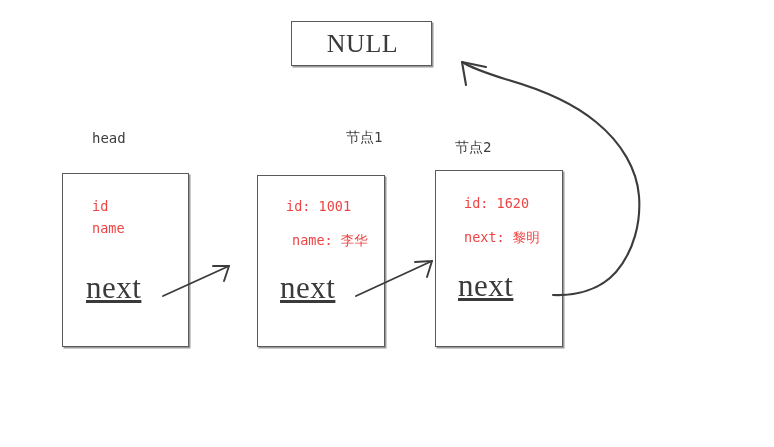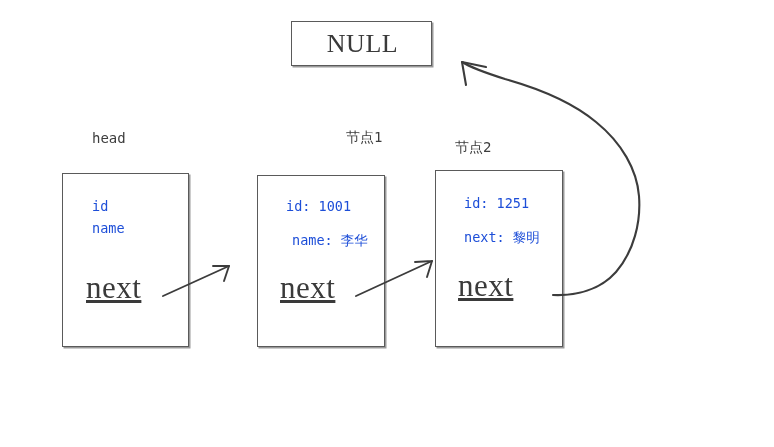--- a/index.html
+++ b/index.html
@@ -78,21 +78,21 @@
   }
   #caption-head { left: 92px;  top: 130px; }
   #caption-node1 { left: 304px; top: 129px; margin-left: 42px; }
   #caption-node2 { left: 455px; top: 139px; }
 
   
   .field {
     position: absolute;
     font-family: "DejaVu Sans Mono", "Liberation Mono", monospace;
     font-size: 13.5px;
-    color: #1d4ed8;
+    color: #ef4444;
     white-space: nowrap;
   }
   .next-label {
     position: absolute;
     font-family: "Liberation Serif", serif;
     font-size: 31px;
     color: #3a3a3a;
     white-space: nowrap;
     letter-spacing: 0.5px;
     text-decoration: underline;
@@ -154,21 +154,21 @@
   <div class="field" id="head-id">id</div>
   <div class="field" id="head-name">name</div>
   <div class="next-label" id="head-next">next</div>
 
   <div class="box" id="node1-box"></div>
   <div class="field" id="node1-id">id: 1001</div>
   <div class="field" id="node1-name">name: 李华</div>
   <div class="next-label" id="node1-next">next</div>
 
   <div class="box" id="node2-box"></div>
-  <div class="field" id="node2-id">id: 1251</div>
+  <div class="field" id="node2-id">id: 1620</div>
   <div class="field" id="node2-name">next: 黎明</div>
   <div class="next-label" id="node2-next">next</div>
 
   <svg id="arrows" viewBox="0 0 774 447">
 
     <g>
       <path class="stroke-thin" d="M163,296 L229,266"></path>
       <path class="stroke-thin" d="M229,266 L213,266 M229,266 L224,281"></path>
     </g>
 

